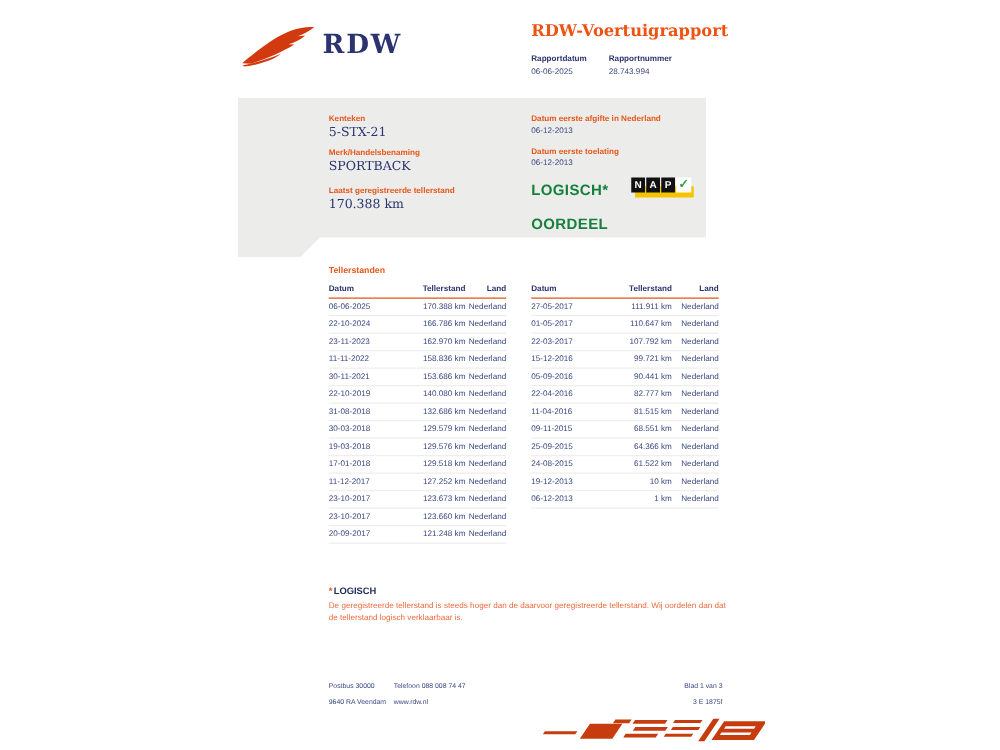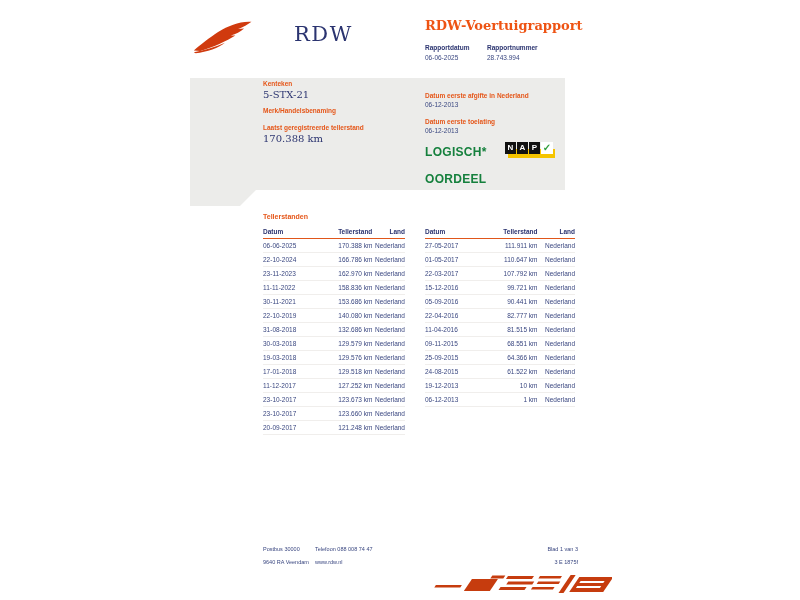--- a/index.html
+++ b/index.html
@@ -2,34 +2,34 @@
 <html><head>
 <meta charset="utf-8">
 <style>
   html,body{margin:0;padding:0;background:#fff;}
   .page{position:relative;width:800px;height:600px;background:#ffffff;overflow:hidden;
         font-family:"Liberation Sans",sans-serif;color:#2b3470;}
 
   
   .wing{position:absolute;left:192px;top:16px;width:64px;height:38px;}
   .brand{position:absolute;left:258px;top:22px;font-family:"DejaVu Serif","Liberation Serif",serif;
-         font-weight:400;font-size:21px;letter-spacing:1.5px;color:#2b3470;margin-left:36px;}
+         font-weight:700;font-size:21px;letter-spacing:1.5px;color:#2b3470;}
   .doc-title{position:absolute;left:425px;top:18px;font-family:"DejaVu Serif","Liberation Serif",serif;
              font-weight:700;font-size:13px;color:#ee5313;text-align:right;}
   .meta-label{position:absolute;top:44px;font-size:6.5px;font-weight:700;color:#2b3470;}
   .meta-value{position:absolute;top:54px;font-size:6.5px;color:#3a4780;}
   .ml1,.mv1{left:425px;} .ml2,.mv2{left:487px;}
 
   
   .panel{position:absolute;left:190px;top:78px;width:375px;height:128px;background:#ececea;
          clip-path:polygon(0 0,100% 0,100% 112px,66px 112px,50px 128px,0 128px);}
   .fld-label{font-size:6.5px;font-weight:700;color:#e5571a;line-height:8px;}
   .fld-serif{font-family:"DejaVu Serif","Liberation Serif",serif;font-size:10px;color:#2b3470;line-height:13px;}
   .fld-sans{font-size:6.5px;color:#3a4780;line-height:9px;}
-  .pcol-l{position:absolute;left:73px;top:2px;width:160px;}
+  .pcol-l{position:absolute;left:73px;top:14px;width:160px;}
   .pcol-r{position:absolute;left:235px;top:14px;width:135px;}
   .gap-s{height:6px;} .gap-m{height:9px;}
   .verdict{font-size:12px;font-weight:700;color:#15803d;line-height:15px;letter-spacing:.3px;margin-top:10px;}
 
   
   .nap{position:absolute;left:315px;top:64px;width:52px;height:17px;}
   .nap-bar{position:absolute;left:3px;top:7px;width:47px;height:9px;background:#f5c400;}
   .nap-sq{position:absolute;top:0;width:11px;height:12px;background:#111;color:#fff;
           font-size:8px;font-weight:700;text-align:center;line-height:12px;}
   .nap-chk{position:absolute;top:0;width:12px;height:12px;background:#fff;color:#2e9e3a;
@@ -77,20 +77,21 @@
   <div class="meta-label ml2">Rapportnummer</div>
   <div class="meta-value mv1">06-06-2025</div>
   <div class="meta-value mv2">28.743.994</div>
 
   <div class="panel">
     <div class="pcol-l">
       <div class="fld-label">Kenteken</div>
       <div class="fld-serif">5-STX-21</div>
       <div class="gap-s"></div>
       <div class="fld-label">Merk/Handelsbenaming</div>
+      <div class="fld-serif">SPORTBACK</div>
       <div class="gap-m"></div>
       <div class="fld-label">Laatst geregistreerde tellerstand</div>
       <div class="fld-serif">170.388 km</div>
     </div>
     <div class="pcol-r">
       <div class="fld-label">Datum eerste afgifte in Nederland</div>
       <div class="fld-sans">06-12-2013</div>
       <div class="gap-m"></div>
       <div class="fld-label">Datum eerste toelating</div>
       <div class="fld-sans">06-12-2013</div>
@@ -251,20 +252,26 @@
           <span class="c3">Nederland</span>
         </div>
         <div class="trow">
           <span class="c1">06-12-2013</span>
           <span class="c2">1 km</span>
           <span class="c3">Nederland</span>
         </div>
       </div>
   </div>
 
+  <div class="footnote">
+    <div class="fn-title">
+      <span class="mark">*</span><span>LOGISCH</span>
+    </div>
+    <div class="fn-body">De geregistreerde tellerstand is steeds hoger dan de daarvoor geregistreerde tellerstand. Wij oordelen dan dat de tellerstand logisch verklaarbaar is.</div>
+  </div>
 
   <div class="footer">
     <div class="f-row">
       <span class="f-a">Postbus 30000</span>
       <span class="f-b">Telefoon 088 008 74 47</span>
       <span class="f-c">Blad 1 van 3</span>
     </div>
     <div class="f-row">
       <span class="f-a">9640 RA Veendam</span>
       <span class="f-b">www.rdw.nl</span>

